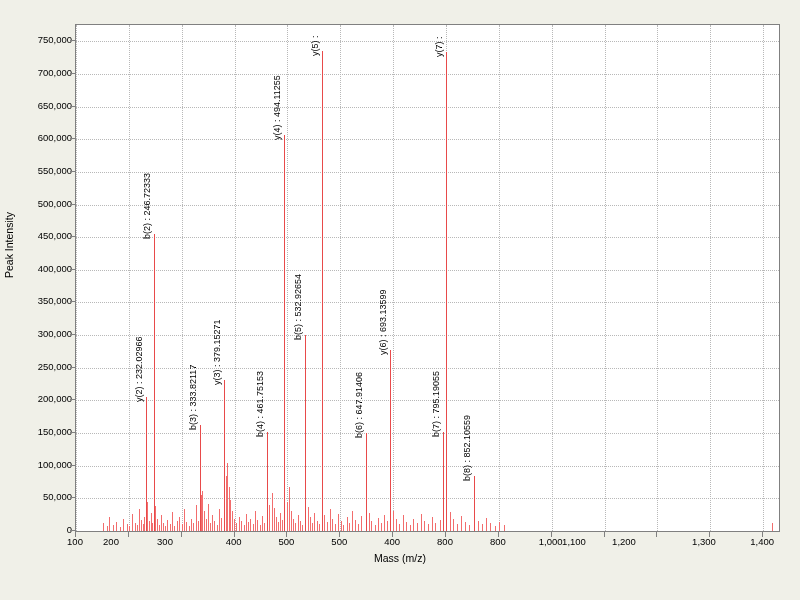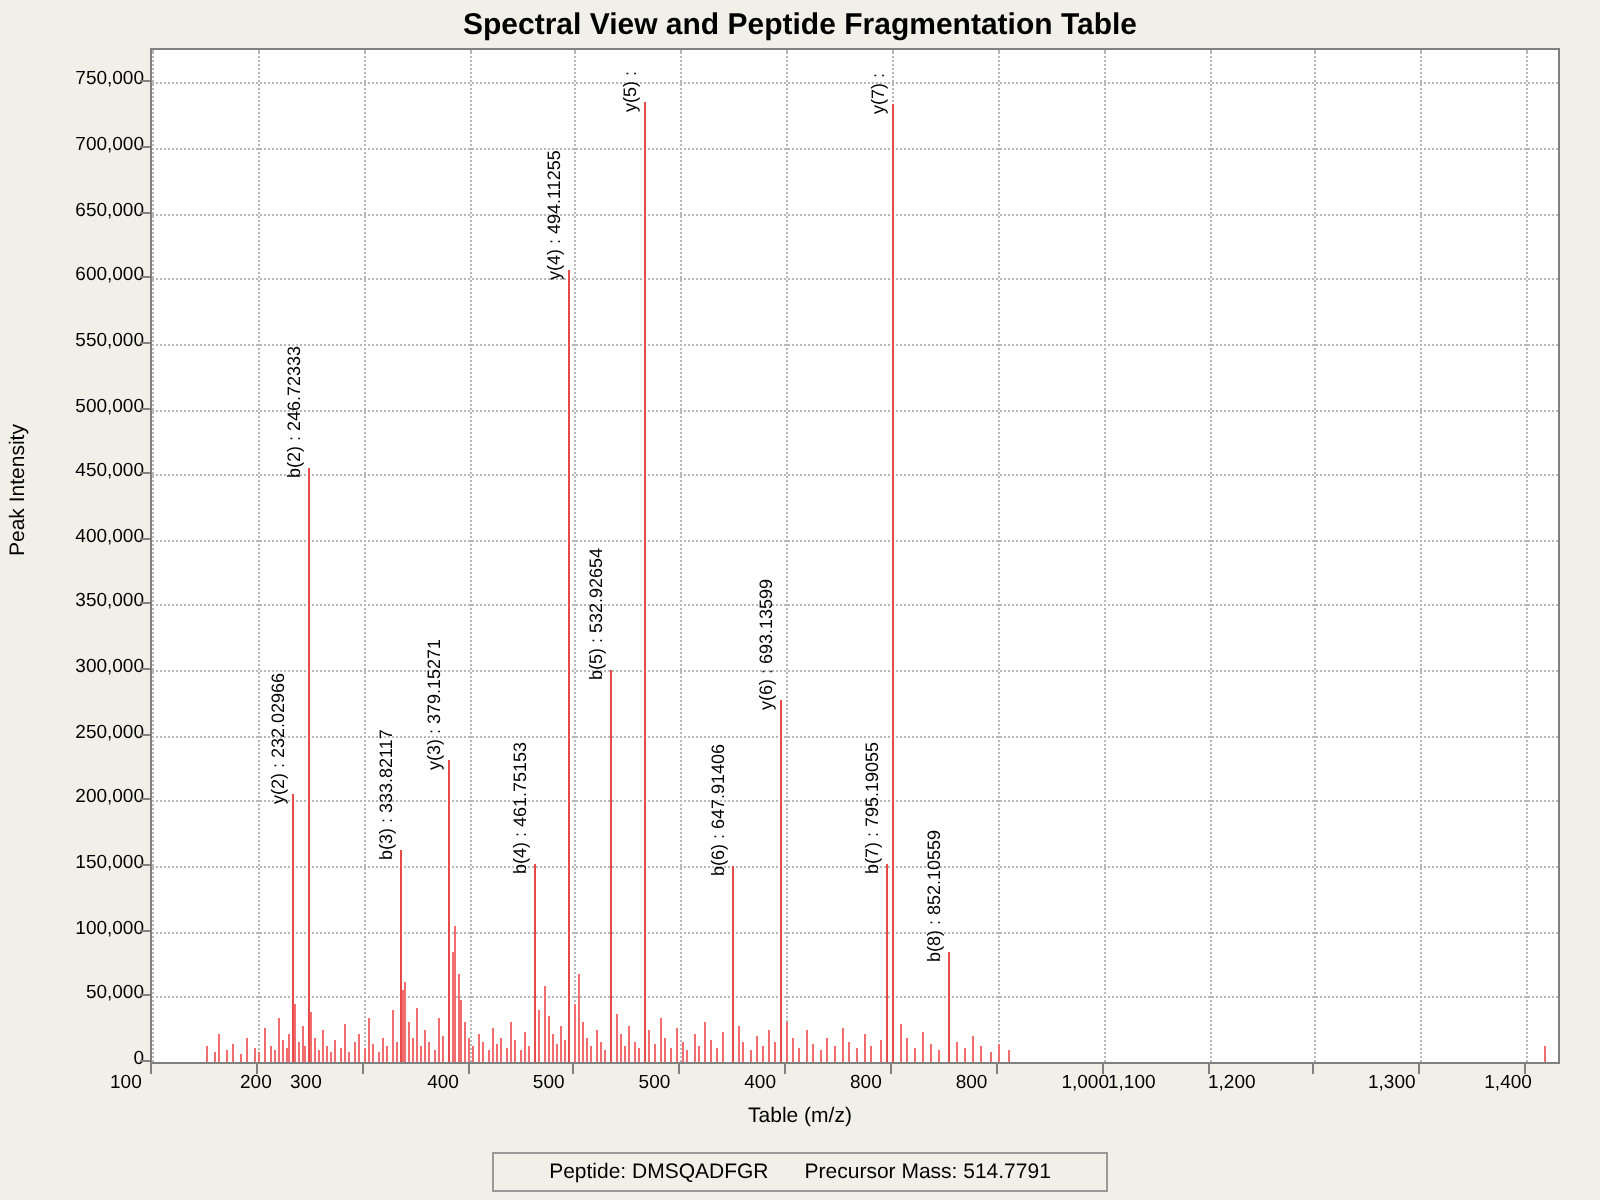--- a/index.html
+++ b/index.html
@@ -94,21 +94,21 @@
     left: 70px;
     width: 5px;
     height: 1px;
     background: #808080;
   }
   .xtick {
     position: absolute;
     top: 536px;
     font-size: 9.5px;
     color: #000;
-    text-align: left;
+    text-align: center;
     width: 40px;
     margin-left: -20px;
   }
   .xtickmark {
     position: absolute;
     top: 532px;
     width: 1px;
     height: 5px;
     background: #808080;
   }
@@ -147,21 +147,20 @@
     gap: 18px;
     font-size: 10.5px;
     color: #000;
   }
 </style>
 </head>
 <body>
 
 <div id="root">
 
-  <div class="title">Spectral View and Peptide Fragmentation Table</div>
 
   <div class="ylabel">Peak Intensity</div>
 
   <div id="axes">
       <div class="ytick" style="top: 524px;">0</div>
       <div class="ytickmark" style="top: 530px;"></div>
       <div class="ytick" style="top: 491.355px;">50,000</div>
       <div class="ytickmark" style="top: 497.355px;"></div>
       <div class="ytick" style="top: 458.71px;">100,000</div>
       <div class="ytickmark" style="top: 464.71px;"></div>
@@ -186,21 +185,21 @@
       <div class="ytick" style="top: 132.258px;">600,000</div>
       <div class="ytickmark" style="top: 138.258px;"></div>
       <div class="ytick" style="top: 99.6129px;">650,000</div>
       <div class="ytickmark" style="top: 105.613px;"></div>
       <div class="ytick" style="top: 66.9677px;">700,000</div>
       <div class="ytickmark" style="top: 72.9677px;"></div>
       <div class="ytick" style="top: 34.3226px;">750,000</div>
       <div class="ytickmark" style="top: 40.3226px;"></div>
       <div class="xtick" style="left: 75px;">100</div>
       <div class="xtickmark" style="left: 75px;"></div>
-      <div class="xtick" style="left: 140px;">200</div>
+      <div class="xtick" style="left: 111px;">200</div>
       <div class="xtickmark" style="left: 127.857px;"></div>
       <div class="xtick" style="left: 165px;">300</div>
       <div class="xtickmark" style="left: 180.714px;"></div>
       <div class="xtick" style="left: 233.571px;">400</div>
       <div class="xtickmark" style="left: 233.571px;"></div>
       <div class="xtick" style="left: 286.429px;">500</div>
       <div class="xtickmark" style="left: 286.429px;"></div>
       <div class="xtick" style="left: 339.286px;">500</div>
       <div class="xtickmark" style="left: 339.286px;"></div>
       <div class="xtick" style="left: 392.143px;">400</div>
@@ -416,20 +415,16 @@
         <div class="peaklabel" style="left: 311.515px; top: 321.146px;">y(6) : 693.13599</div>
         <div class="peak labeled" style="left: 367.458px; height: 99.2413px;"></div>
         <div class="peaklabel" style="left: 365.458px; top: 402.759px;">b(7) : 795.19055</div>
         <div class="peak labeled" style="left: 370px; height: 478.578px;"></div>
         <div class="peaklabel" style="left: 368px; top: 23.4219px;">y(7) :</div>
         <div class="peak labeled" style="left: 397.542px; height: 55.4968px;"></div>
         <div class="peaklabel" style="left: 395.542px; top: 446.503px;">b(8) : 852.10559</div>
       </div>
   </div>
 
-  <div class="xlabel">Table (m/z)</div>
-
-  <div id="footer">
-    <span>Peptide: DMSQADFGR</span>
-    <span>Precursor Mass: 514.7791</span>
-  </div>
+  <div class="xlabel">Mass (m/z)</div>
+
 
 </div>
 
 </body></html>

